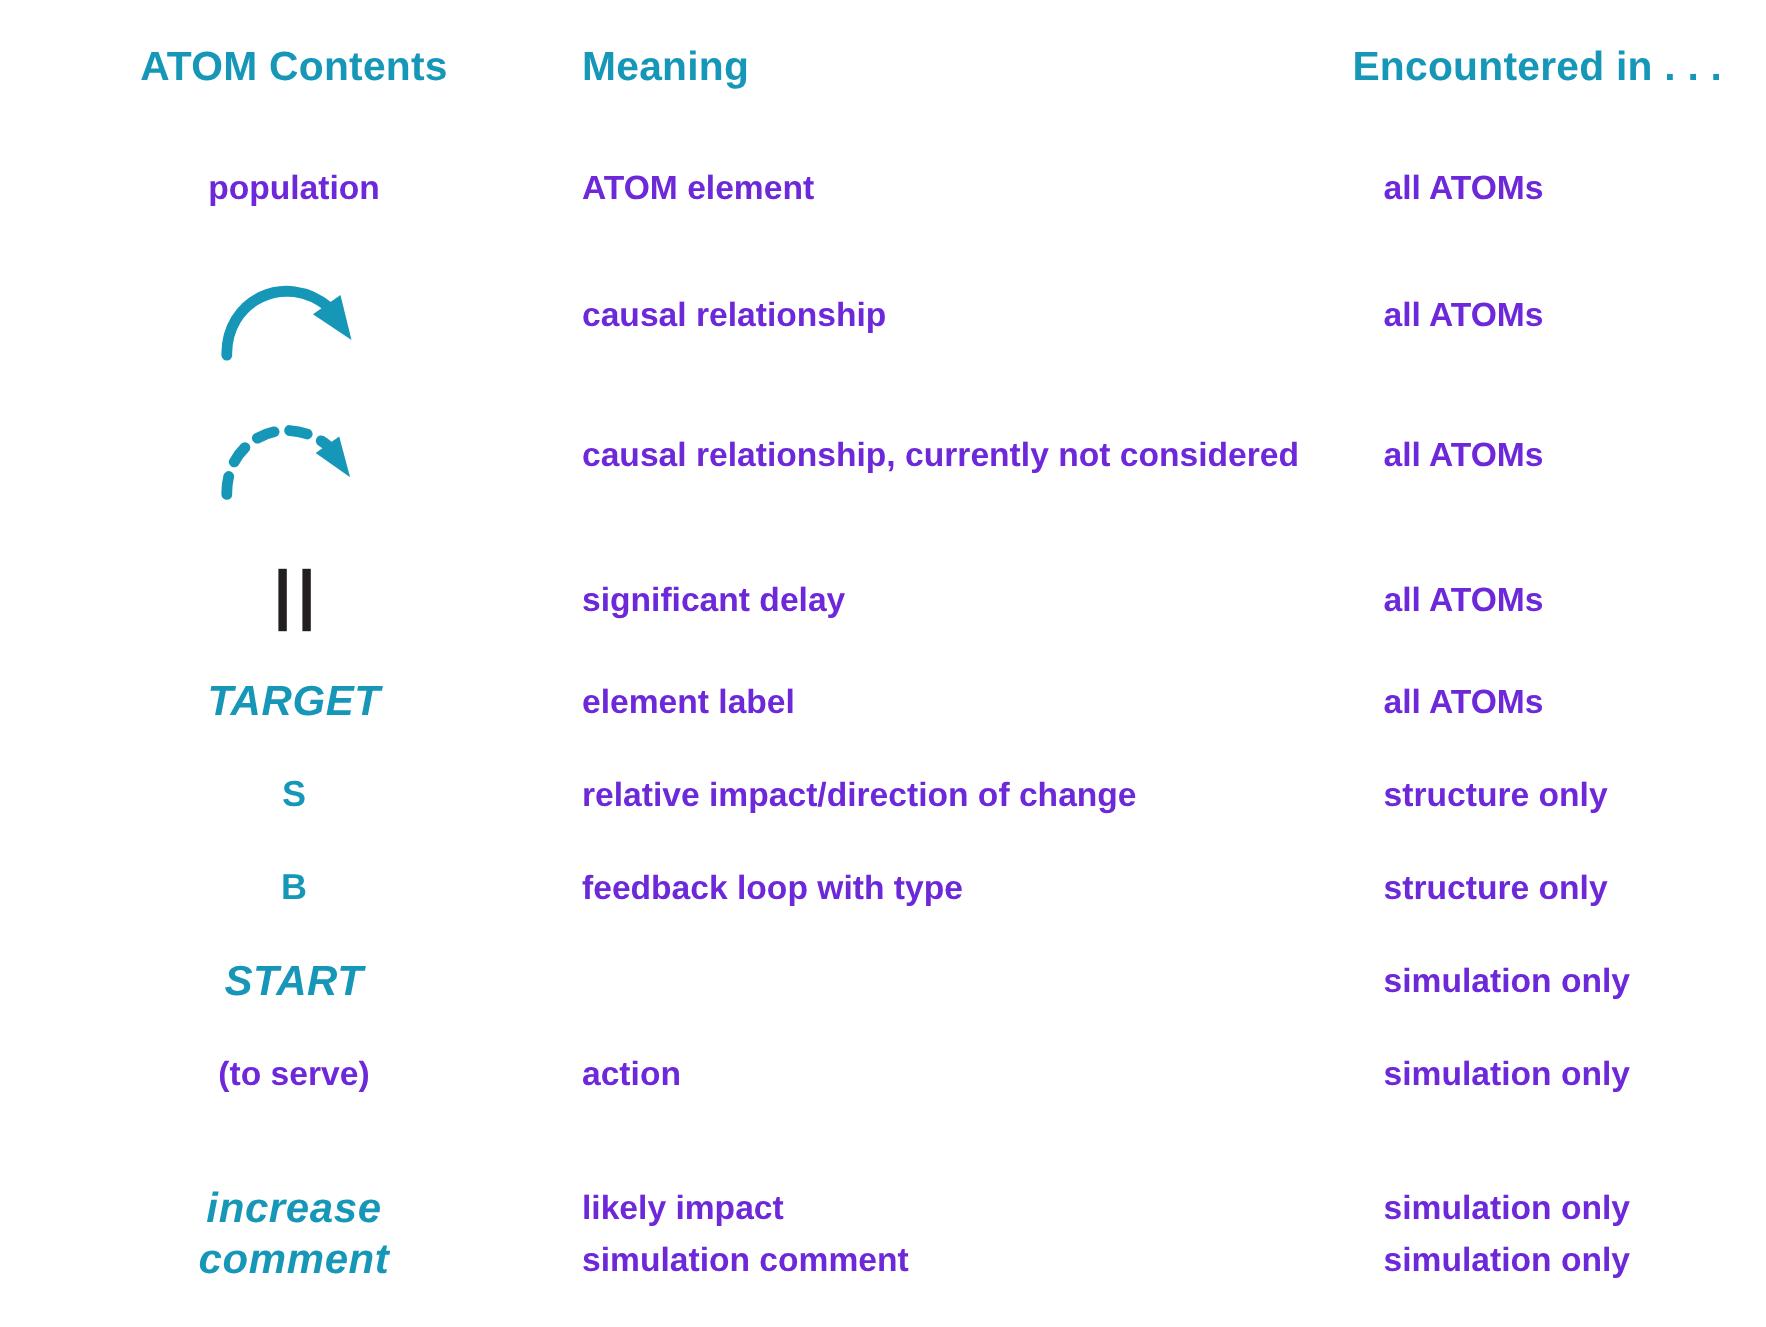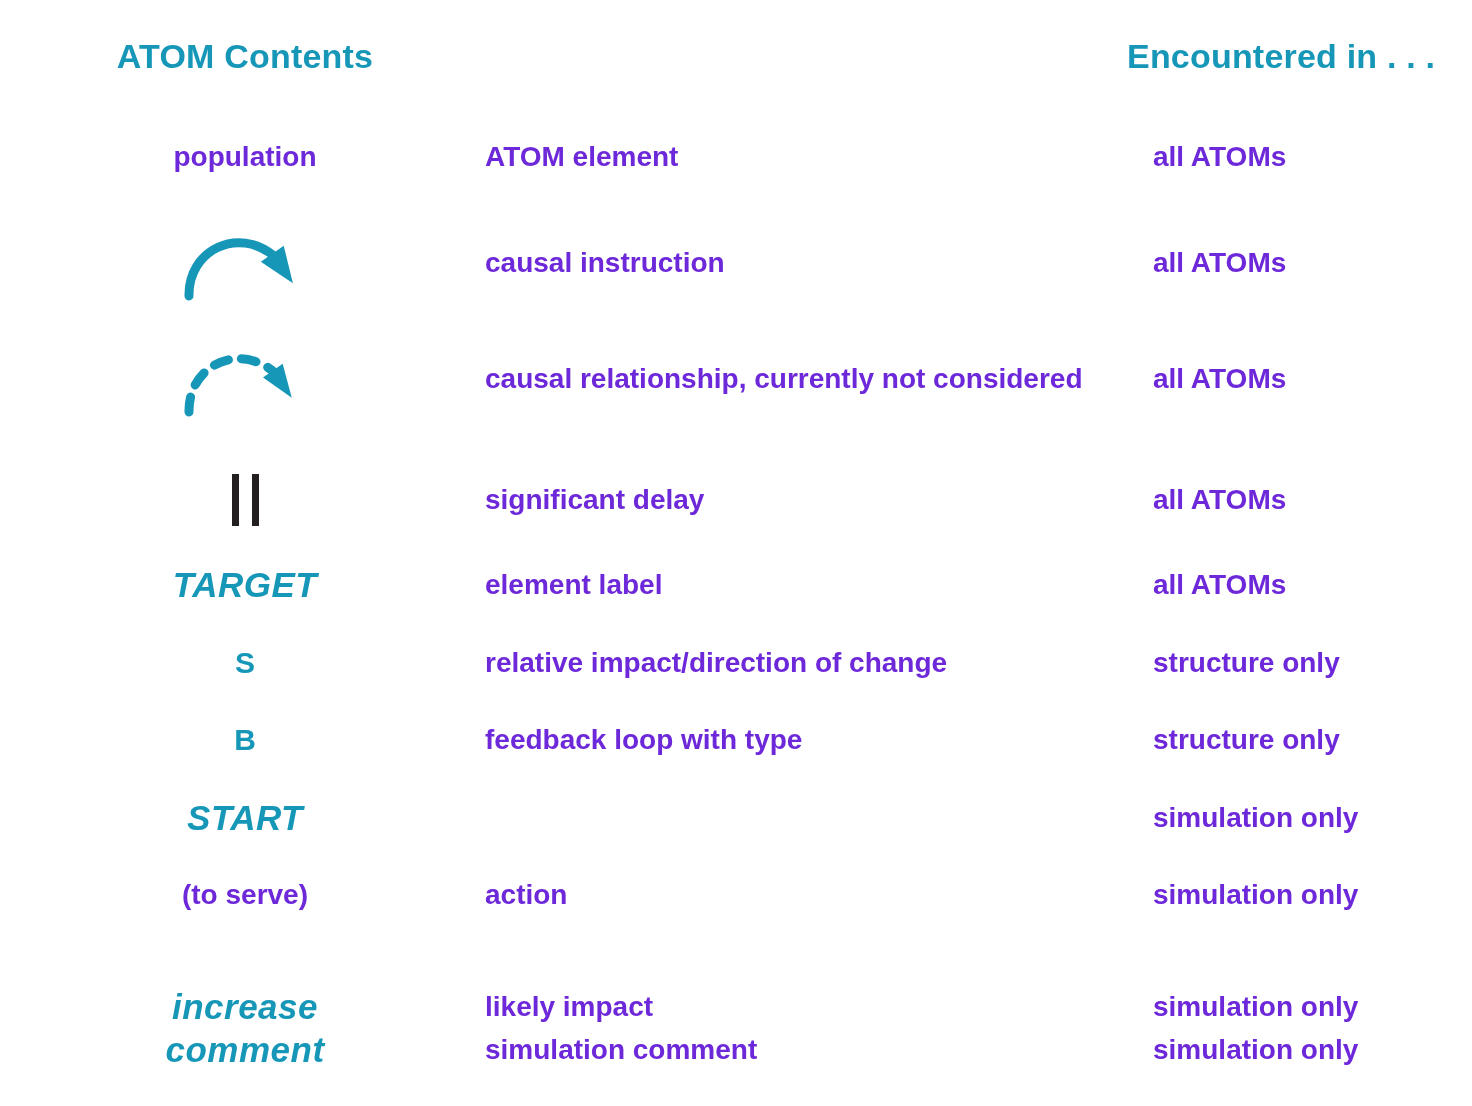--- a/index.html
+++ b/index.html
@@ -59,39 +59,40 @@
   }
   .arrow-svg { display: block; }
 </style>
 </head>
 <body>
 
 <div class="page">
 
   <div class="row" style="top:30px; height:52px;">
     <div class="cell c1 head">ATOM Contents</div>
+    <div class="cell c2 head">Meaning</div>
     <div class="cell c3-head cell head">Encountered in . . .</div>
   </div>
 
   <div class="row" style="top:132px; height:50px;">
     <div class="cell c1 ink">population</div>
     <div class="cell c2 ink">ATOM element</div>
     <div class="cell c3 ink">all ATOMs</div>
   </div>
 
   <div class="row" style="top:222px; height:82px;">
     <div class="cell c1">
       <svg class="arrow-svg" width="130" height="82" viewBox="0 0 130 82">
         <path d="M 9 74 C 8 28 58 4 94 34" fill="none" stroke="#1797B8" stroke-width="9" stroke-linecap="round"></path>
         <g transform="translate(98,40) rotate(-35)">
           <polygon points="-14,-10 14,-10 0,26" fill="#1797B8"></polygon>
         </g>
       </svg>
     </div>
-    <div class="cell c2 ink">causal instruction</div>
+    <div class="cell c2 ink">causal relationship</div>
     <div class="cell c3 ink">all ATOMs</div>
   </div>
 
   <div class="row" style="top:338px; height:82px;">
     <div class="cell c1">
       <svg class="arrow-svg" width="130" height="82" viewBox="0 0 130 82">
         <path d="M 9 74 C 8 28 58 4 94 34" fill="none" stroke="#1797B8" stroke-width="9" stroke-linecap="round" stroke-dasharray="15 13"></path>
         <g transform="translate(98,40) rotate(-35)">
           <polygon points="-12,-9 12,-9 0,24" fill="#1797B8"></polygon>
         </g>

